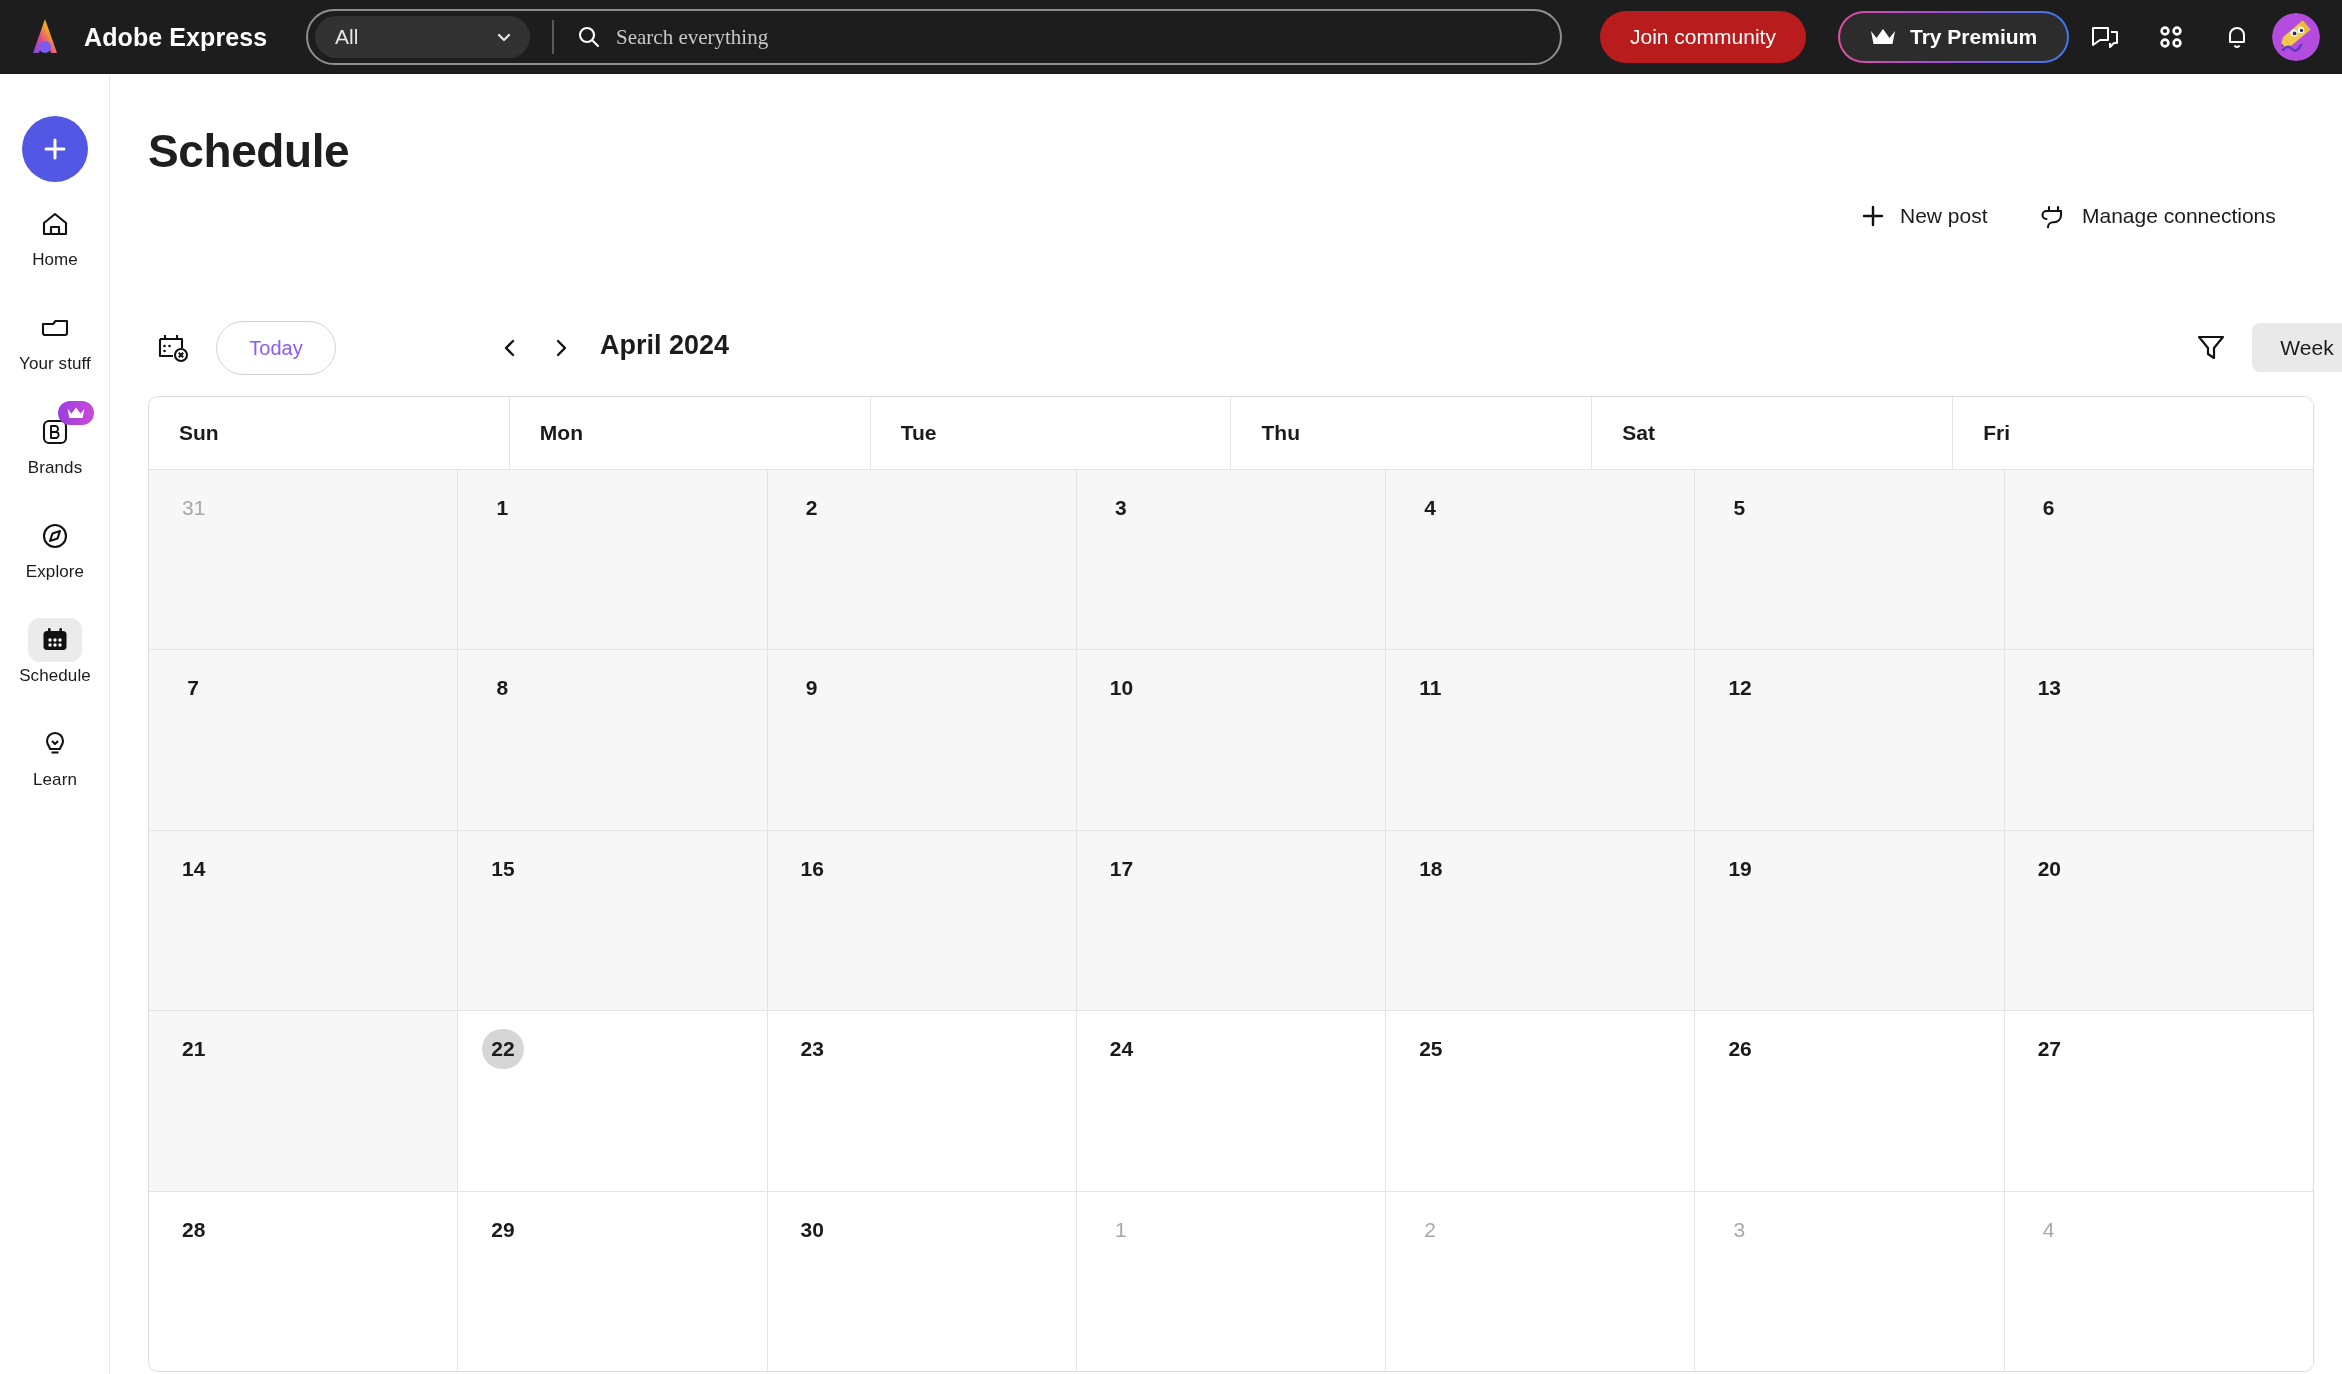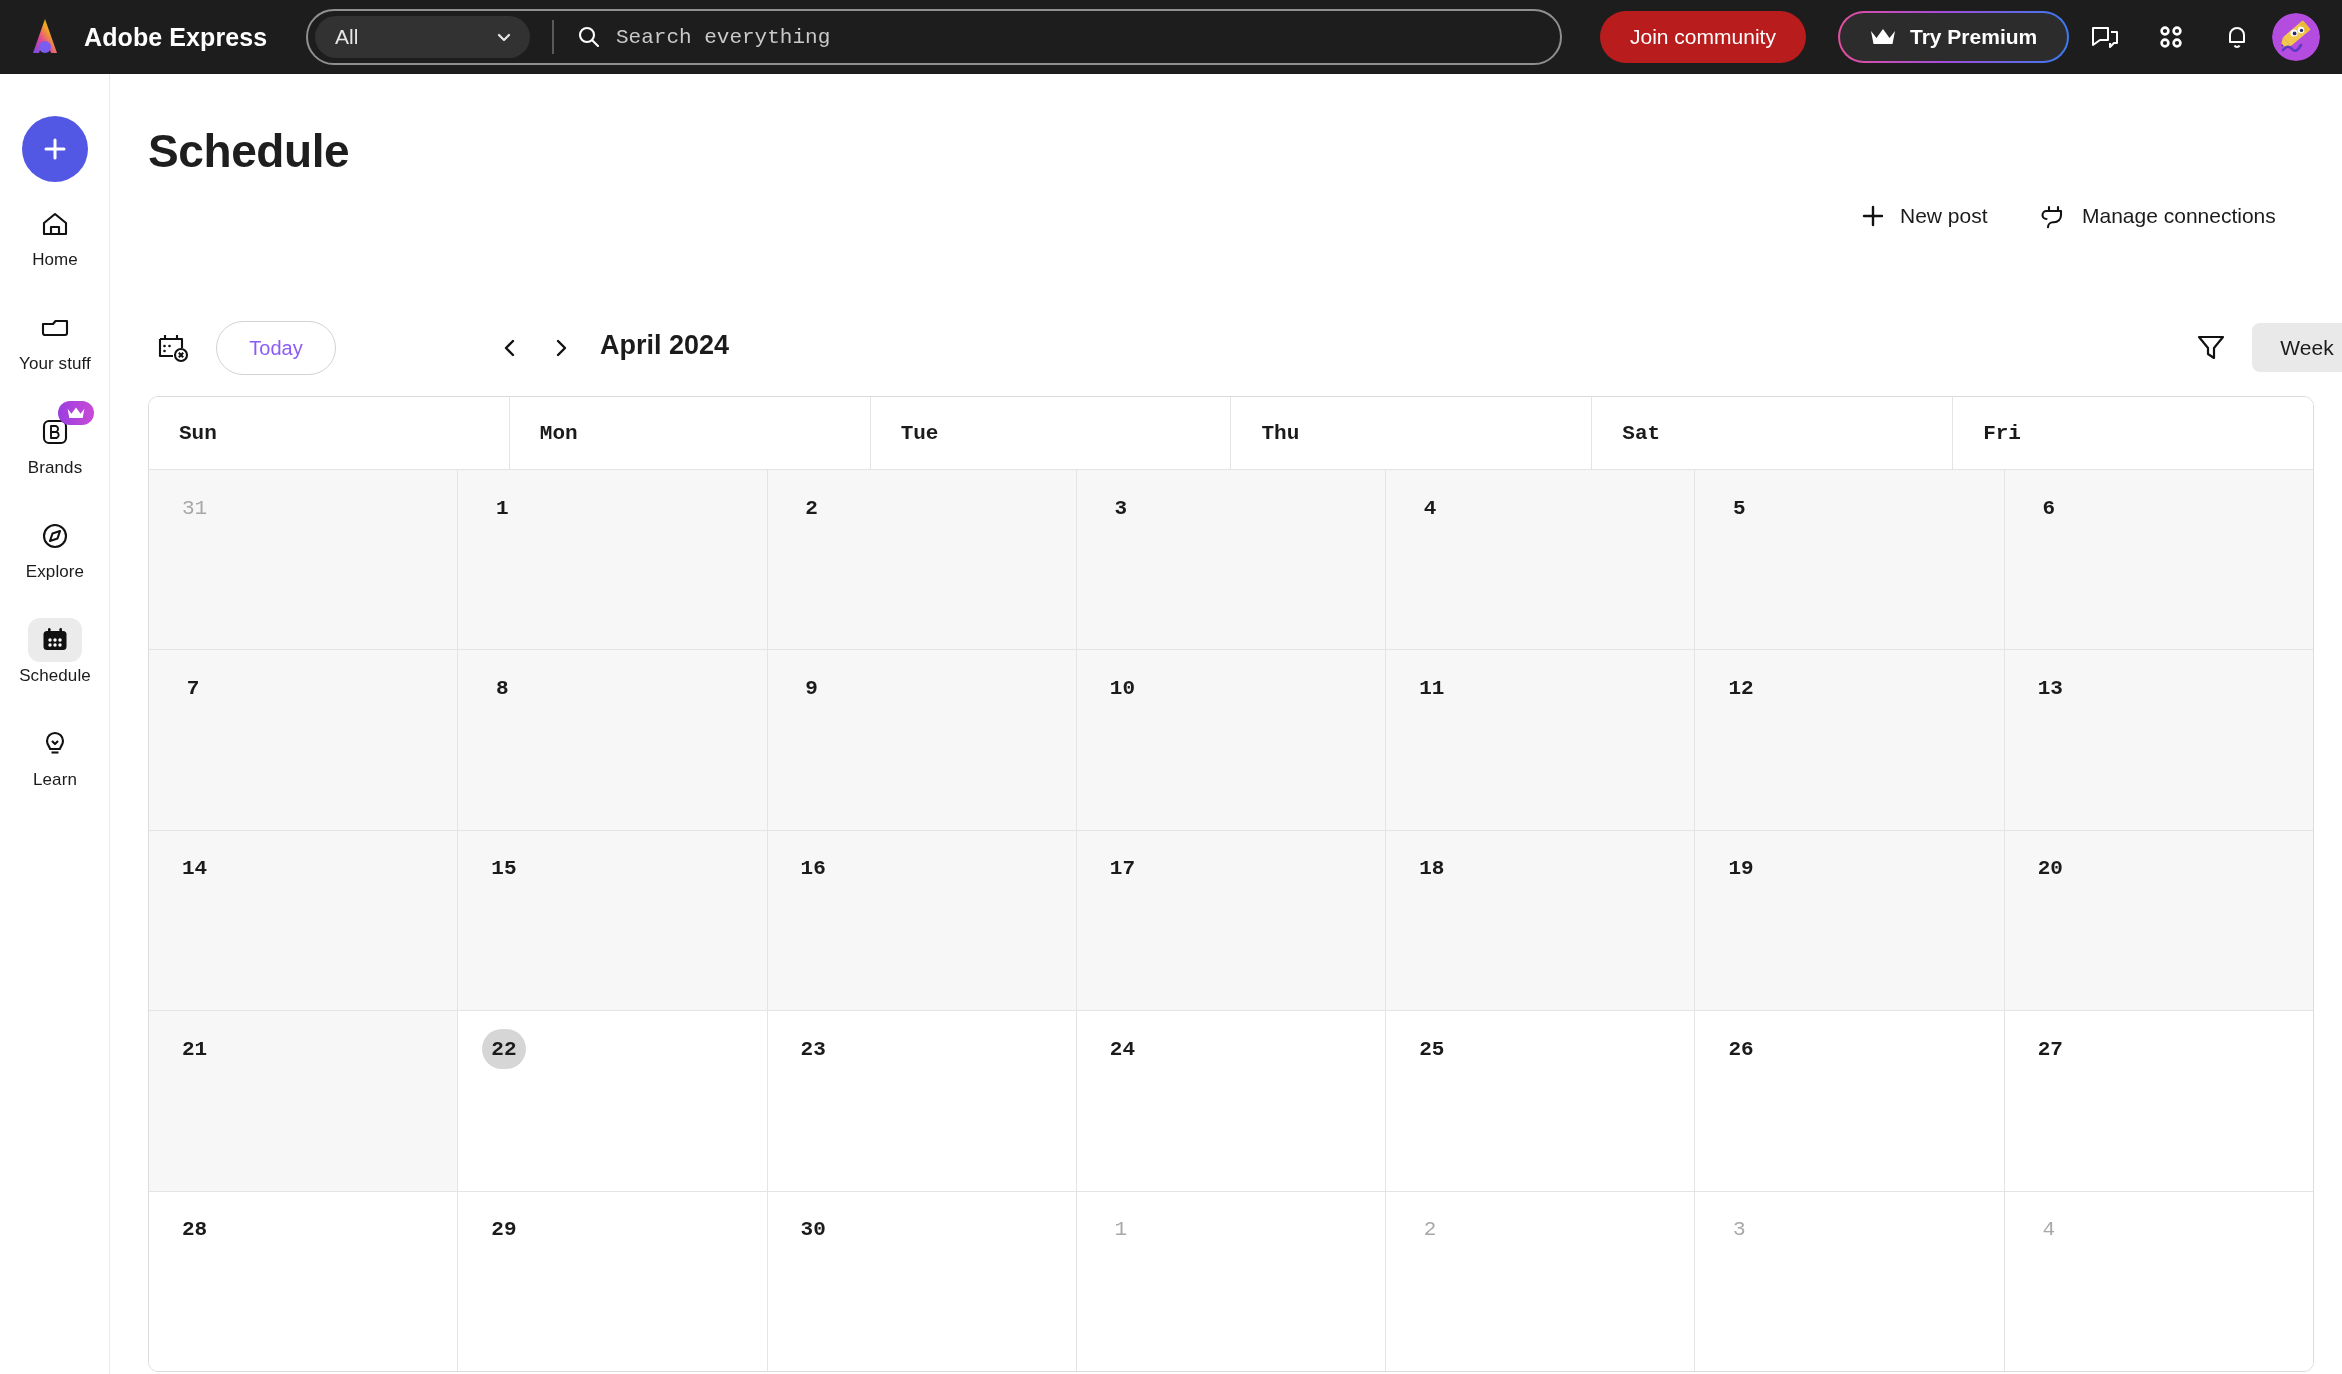--- a/index.html
+++ b/index.html
@@ -28,21 +28,21 @@
     margin-left: 7px; width: 215px; height: 42px; border-radius: 21px;
     background: #323232; display: flex; align-items: center;
     padding: 0 16px 0 20px; color: #e6e6e6; font-size: 21px;
   }
   .scope-pill .lbl { flex: 1; }
   .chev { width: 20px; height: 20px; }
   .search-div { width: 2px; height: 34px; background: #5a5a5a; margin-left: 22px; }
   .search-ico { margin-left: 22px; width: 26px; height: 26px; display:flex; }
   .search-input {
     flex: 1; background: transparent; border: 0; outline: none;
-    color: #cfcfcf; font-size: 21px; font-family: Liberation Mono, monospace; margin-left: 14px;
+    color: #cfcfcf; font-size: 21px; font-family: Liberation Serif, serif; margin-left: 14px;
   }
   .search-input::placeholder { color: #c9c9c9; }
 
   .join-btn {
     position: absolute; left: 1600px; top: 11px; height: 52px;
     padding: 0 30px; border-radius: 26px; background: #b91c1c;
     color: #fff; font-size: 21px; font-weight: 400; border: 0;
     display: flex; align-items: center; font-family: inherit; cursor: pointer;
   }
   .premium-btn {
@@ -127,21 +127,21 @@
     position: absolute; top: 4px; height: 49px; border-radius: 8px;
     font-size: 21px; font-family: inherit; cursor: pointer; border: 0;
     display: flex; align-items: center; justify-content: center;
   }
   #view-week { left: 2104px; width: 110px; background: #e9e9e9; color: #1b1b1b; }
 
   
   .cal {
     position: absolute; left: 38px; top: 322px; width: 2166px; height: 976px;
     border: 1px solid #dcdcdc; border-radius: 10px; overflow: hidden;
-    display: flex; flex-direction: column; background: #fff; font-family: Liberation Mono, monospace;
+    display: flex; flex-direction: column; background: #fff;
   }
   .cal-head { display: flex; height: 72px; flex: none; background: #fff; }
   .cal-head > div {
     flex: 1; border-right: 1px solid #e4e4e4; display: flex; align-items: center;
     padding-left: 30px; font-size: 21px; font-weight: 700; color: #1b1b1b;
   }
   .cal-head > div:last-child { border-right: 0; }
   .cal-row { display: flex; flex: 1; border-top: 1px solid #e4e4e4; }
   .cal-cell {
     flex: 1; border-right: 1px solid #e4e4e4; position: relative; background: #fff;

